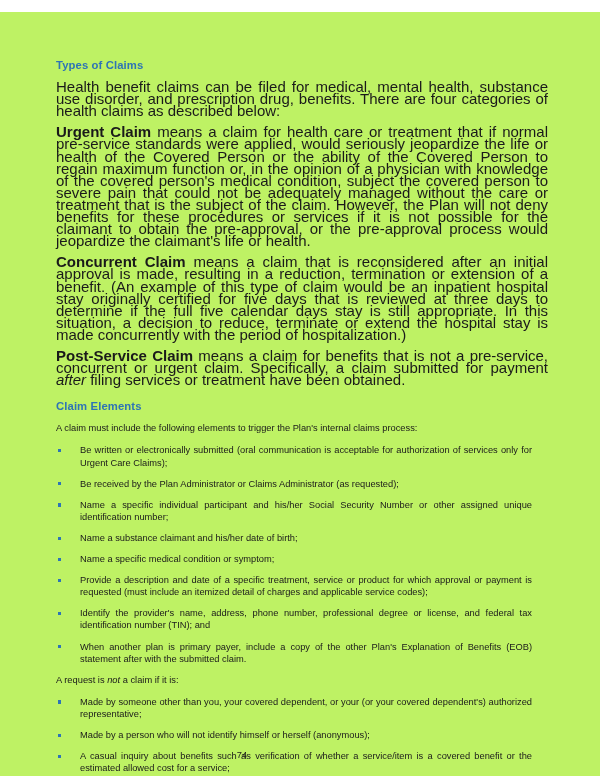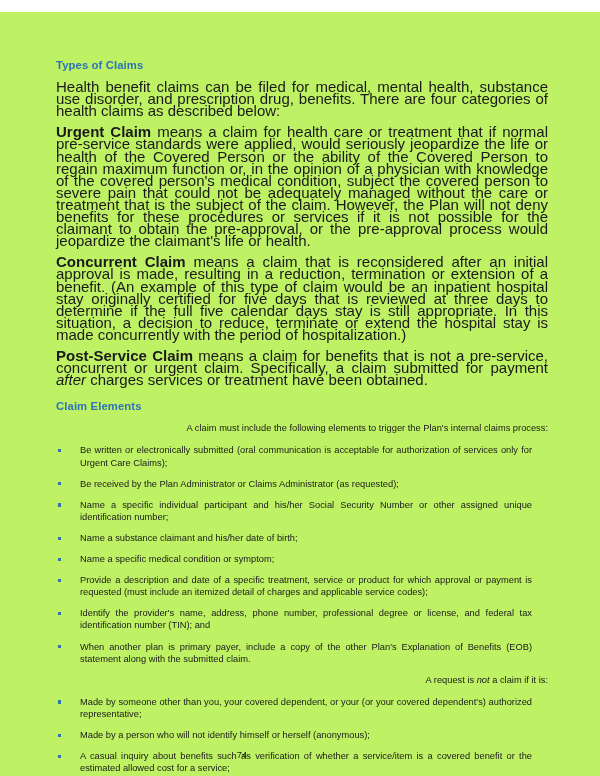--- a/index.html
+++ b/index.html
@@ -83,21 +83,20 @@
     display: block;
   }
   .list-block {
     margin-bottom: 10px;
   }
   .intro-line {
     font-size: 9.3px;
     line-height: 12.1px;
     margin: 0 0 10px 0;
     color: #1a1a1a;
-    text-align: right;
   }
   .page-number {
     position: absolute;
     left: 0;
     top: 738px;
     width: 484px;
     text-align: center;
     font-size: 9.3px;
     color: #1a1a1a;
   }
@@ -110,35 +109,35 @@
 
     <h2 class="section-heading">Types of Claims</h2>
 
     <p class="body-text">Health benefit claims can be filed for medical, mental health, substance use disorder, and prescription drug, benefits. There are four categories of health claims as described below:</p>
 
 
     <p class="body-text"><span class="term">Urgent Claim</span><span> means a claim for health care or treatment that if normal pre-service standards were applied, would seriously jeopardize the life or health of the Covered Person or the ability of the Covered Person to regain maximum function or, in the opinion of a physician with knowledge of the covered person's medical condition, subject the covered person to severe pain that could not be adequately managed without the care or treatment that is the subject of the claim. However, the Plan will not deny benefits for these procedures or services if it is not possible for the claimant to obtain the pre-approval, or the pre-approval process would jeopardize the claimant's life or health.</span></p>
 
     <p class="body-text"><span class="term">Concurrent Claim</span><span> means a claim that is reconsidered after an initial approval is made, resulting in a reduction, termination or extension of a benefit. (An example of this type of claim would be an inpatient hospital stay originally certified for five days that is reviewed at three days to determine if the full five calendar days stay is still appropriate. In this situation, a decision to reduce, terminate or extend the hospital stay is made concurrently with the period of hospitalization.)</span></p>
 
-    <p class="body-text last-of-block"><span class="term">Post-Service Claim</span><span> means a claim for benefits that is not a pre-service, concurrent or urgent claim. Specifically, a claim submitted for payment </span><span class="ital">after</span><span> charges services or treatment have been obtained.</span></p>
+    <p class="body-text last-of-block"><span class="term">Post-Service Claim</span><span> means a claim for benefits that is not a pre-service, concurrent or urgent claim. Specifically, a claim submitted for payment </span><span class="ital">after</span><span> filing services or treatment have been obtained.</span></p>
 
     <h2 class="section-heading spaced-top">Claim Elements</h2>
 
     <p class="intro-line">A claim must include the following elements to trigger the Plan's internal claims process:</p>
 
     <ul class="bullet-list list-block">
       <li><span class="bullet-marker"></span><span>Be written or electronically submitted (oral communication is acceptable for authorization of services only for Urgent Care Claims);</span></li>
       <li><span class="bullet-marker"></span><span>Be received by the Plan Administrator or Claims Administrator (as requested);</span></li>
       <li><span class="bullet-marker"></span><span>Name a specific individual participant and his/her Social Security Number or other assigned unique identification number;</span></li>
       <li><span class="bullet-marker"></span><span>Name a substance claimant and his/her date of birth;</span></li>
       <li><span class="bullet-marker"></span><span>Name a specific medical condition or symptom;</span></li>
       <li><span class="bullet-marker"></span><span>Provide a description and date of a specific treatment, service or product for which approval or payment is requested (must include an itemized detail of charges and applicable service codes);</span></li>
       <li><span class="bullet-marker"></span><span>Identify the provider's name, address, phone number, professional degree or license, and federal tax identification number (TIN); and</span></li>
-      <li><span class="bullet-marker"></span><span>When another plan is primary payer, include a copy of the other Plan's Explanation of Benefits (EOB) statement along with the submitted claim.</span></li>
+      <li><span class="bullet-marker"></span><span>When another plan is primary payer, include a copy of the other Plan's Explanation of Benefits (EOB) statement after with the submitted claim.</span></li>
     </ul>
 
     <p class="intro-line"><span>A request is </span><span class="ital">not</span><span> a claim if it is:</span></p>
 
     <ul class="bullet-list">
       <li><span class="bullet-marker"></span><span>Made by someone other than you, your covered dependent, or your (or your covered dependent's) authorized representative;</span></li>
       <li><span class="bullet-marker"></span><span>Made by a person who will not identify himself or herself (anonymous);</span></li>
       <li><span class="bullet-marker"></span><span>A casual inquiry about benefits such as verification of whether a service/item is a covered benefit or the estimated allowed cost for a service;</span></li>
     </ul>
 

